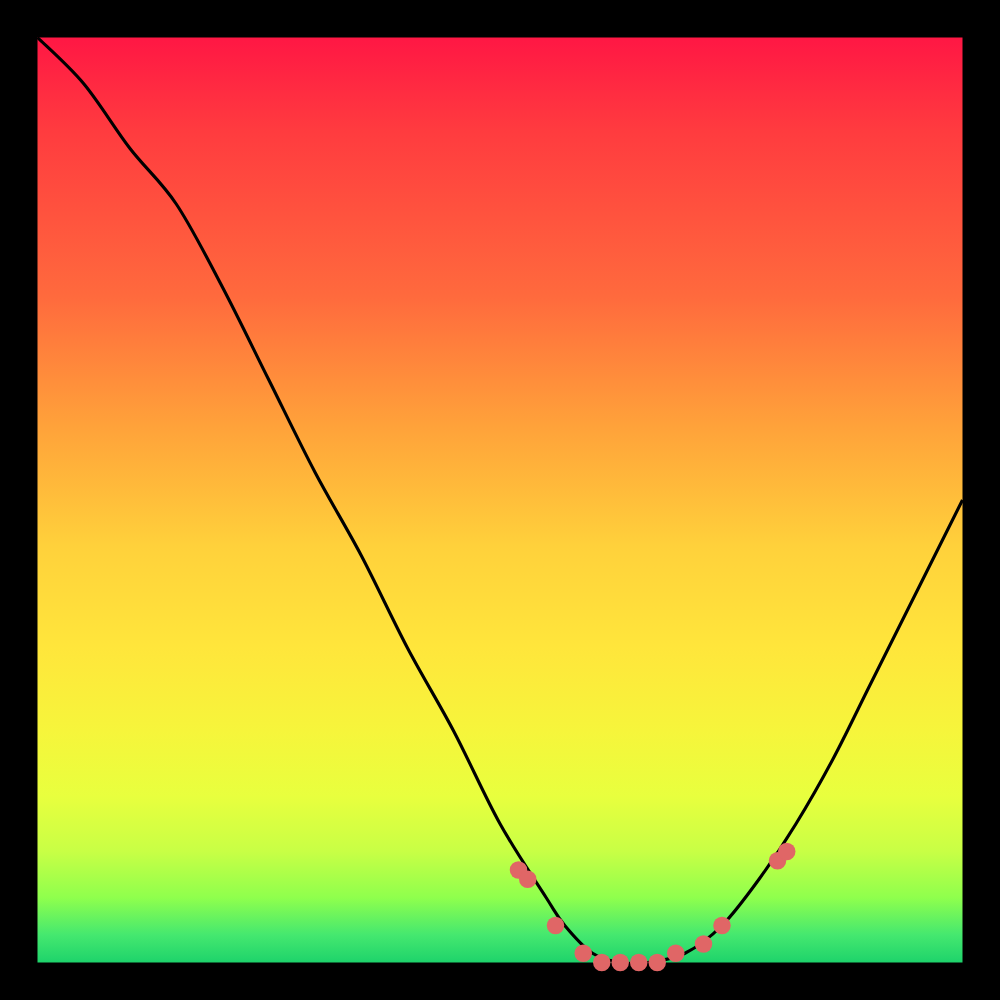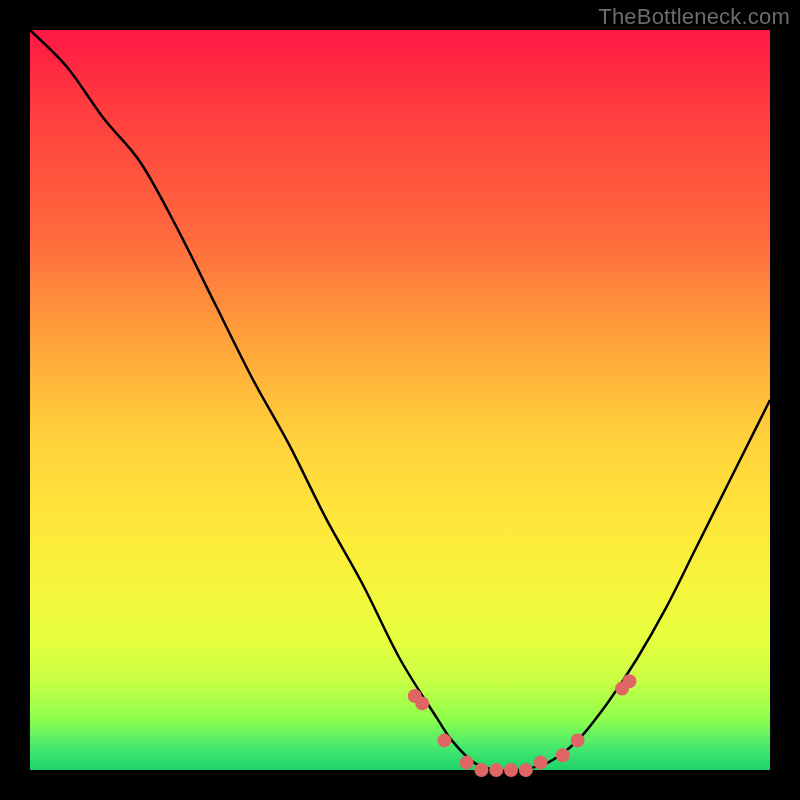--- a/index.html
+++ b/index.html
@@ -57,21 +57,20 @@
     font-weight: 400;
     letter-spacing: 0.2px;
     user-select: none;
   }
 </style>
 </head>
 <body>
 
 <div class="frame">
 
-  <div class="watermark">TheBottleneck.com</div>
 
   <div class="plot-area">
     <svg class="curve" viewBox="0 0 740 740" preserveAspectRatio="none">
       <path id="curve-path" fill="none" stroke="#000" stroke-width="2.5" d="M 0,0 C 6.166666666666667,6.166666666666667 24.666666666666664,22.20000000000001 37,37 C 49.333333333333336,51.79999999999999 61.666666666666664,72.76666666666661 74,88.79999999999995 C 86.33333333333333,104.8333333333333 98.66666666666667,114.70000000000003 111,133.20000000000005 C 123.33333333333333,151.70000000000007 135.66666666666666,176.36666666666673 148,199.80000000000007 C 160.33333333333334,223.2333333333334 172.66666666666666,249.13333333333335 185,273.8 C 197.33333333333334,298.46666666666664 209.66666666666666,324.3666666666666 222,347.79999999999995 C 234.33333333333334,371.2333333333333 246.66666666666666,390.96666666666664 259,414.4 C 271.3333333333333,437.8333333333333 283.6666666666667,464.96666666666664 296,488.4 C 308.3333333333333,511.8333333333333 320.6666666666667,531.5666666666666 333,555 C 345.3333333333333,578.4333333333334 357.66666666666663,606.8 370,629 C 382.33333333333337,651.2 398.36666666666673,674.6333333333334 407.00000000000006,688.2 C 415.6333333333334,701.7666666666667 415.6333333333333,703 421.79999999999995,710.4 C 427.9666666666666,717.8 436.6,727.6666666666667 444,732.6 C 451.4,737.5333333333333 458.79999999999995,738.7666666666667 466.2,740 C 473.6,741.2333333333333 479.7666666666667,741.2333333333333 488.40000000000003,740 C 497.03333333333336,738.7666666666667 508.1333333333333,737.5333333333333 518,732.6 C 527.8666666666667,727.6666666666667 537.7333333333333,720.2666666666667 547.6,710.4 C 557.4666666666667,700.5333333333333 567.3333333333334,686.9666666666667 577.2,673.4 C 587.0666666666667,659.8333333333333 596.9333333333333,645.0333333333333 606.8,629 C 616.6666666666666,612.9666666666667 626.5333333333333,595.7 636.4,577.2 C 646.2666666666667,558.7 656.1333333333333,537.7333333333333 666,518 C 675.8666666666667,498.26666666666665 685.7333333333332,478.53333333333336 695.5999999999999,458.8 C 705.4666666666666,439.06666666666666 717.8,414.4 725.1999999999999,399.59999999999997 C 732.5999999999999,384.79999999999995 737.5333333333333,374.93333333333334 740,370"></path>
       <g id="markers-group">
           <circle cx="384.8" cy="666" r="7" fill="#e06666"></circle>
           <circle cx="392.20000000000005" cy="673.4" r="7" fill="#e06666"></circle>
           <circle cx="414.40000000000003" cy="710.4" r="7" fill="#e06666"></circle>
           <circle cx="436.59999999999997" cy="732.6" r="7" fill="#e06666"></circle>
           <circle cx="451.4" cy="740" r="7" fill="#e06666"></circle>

